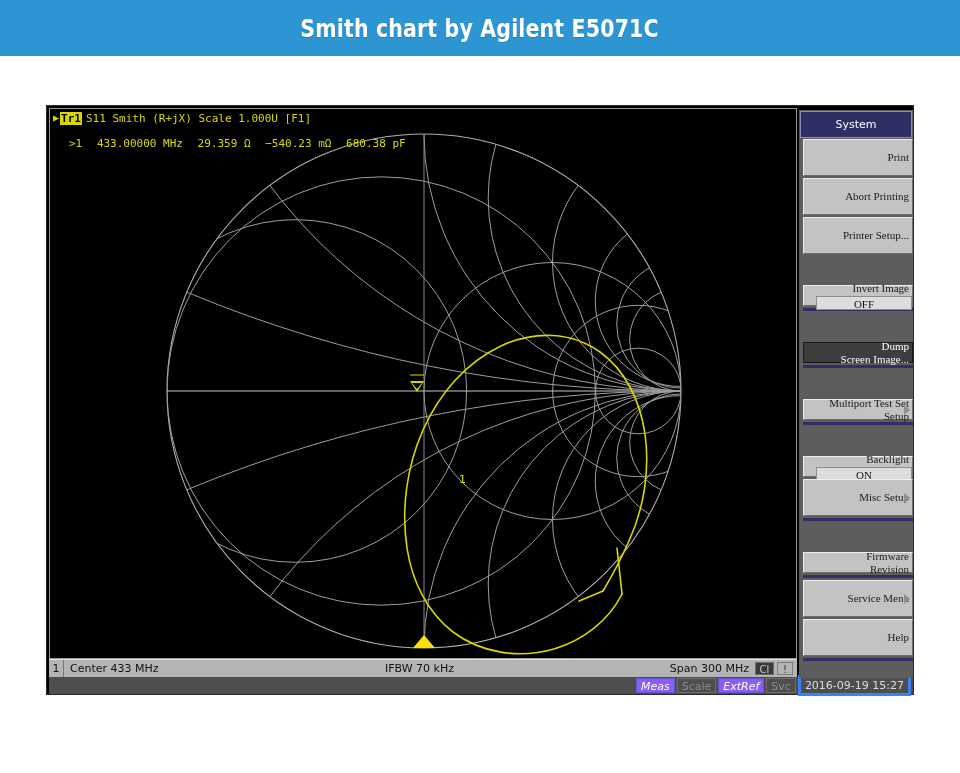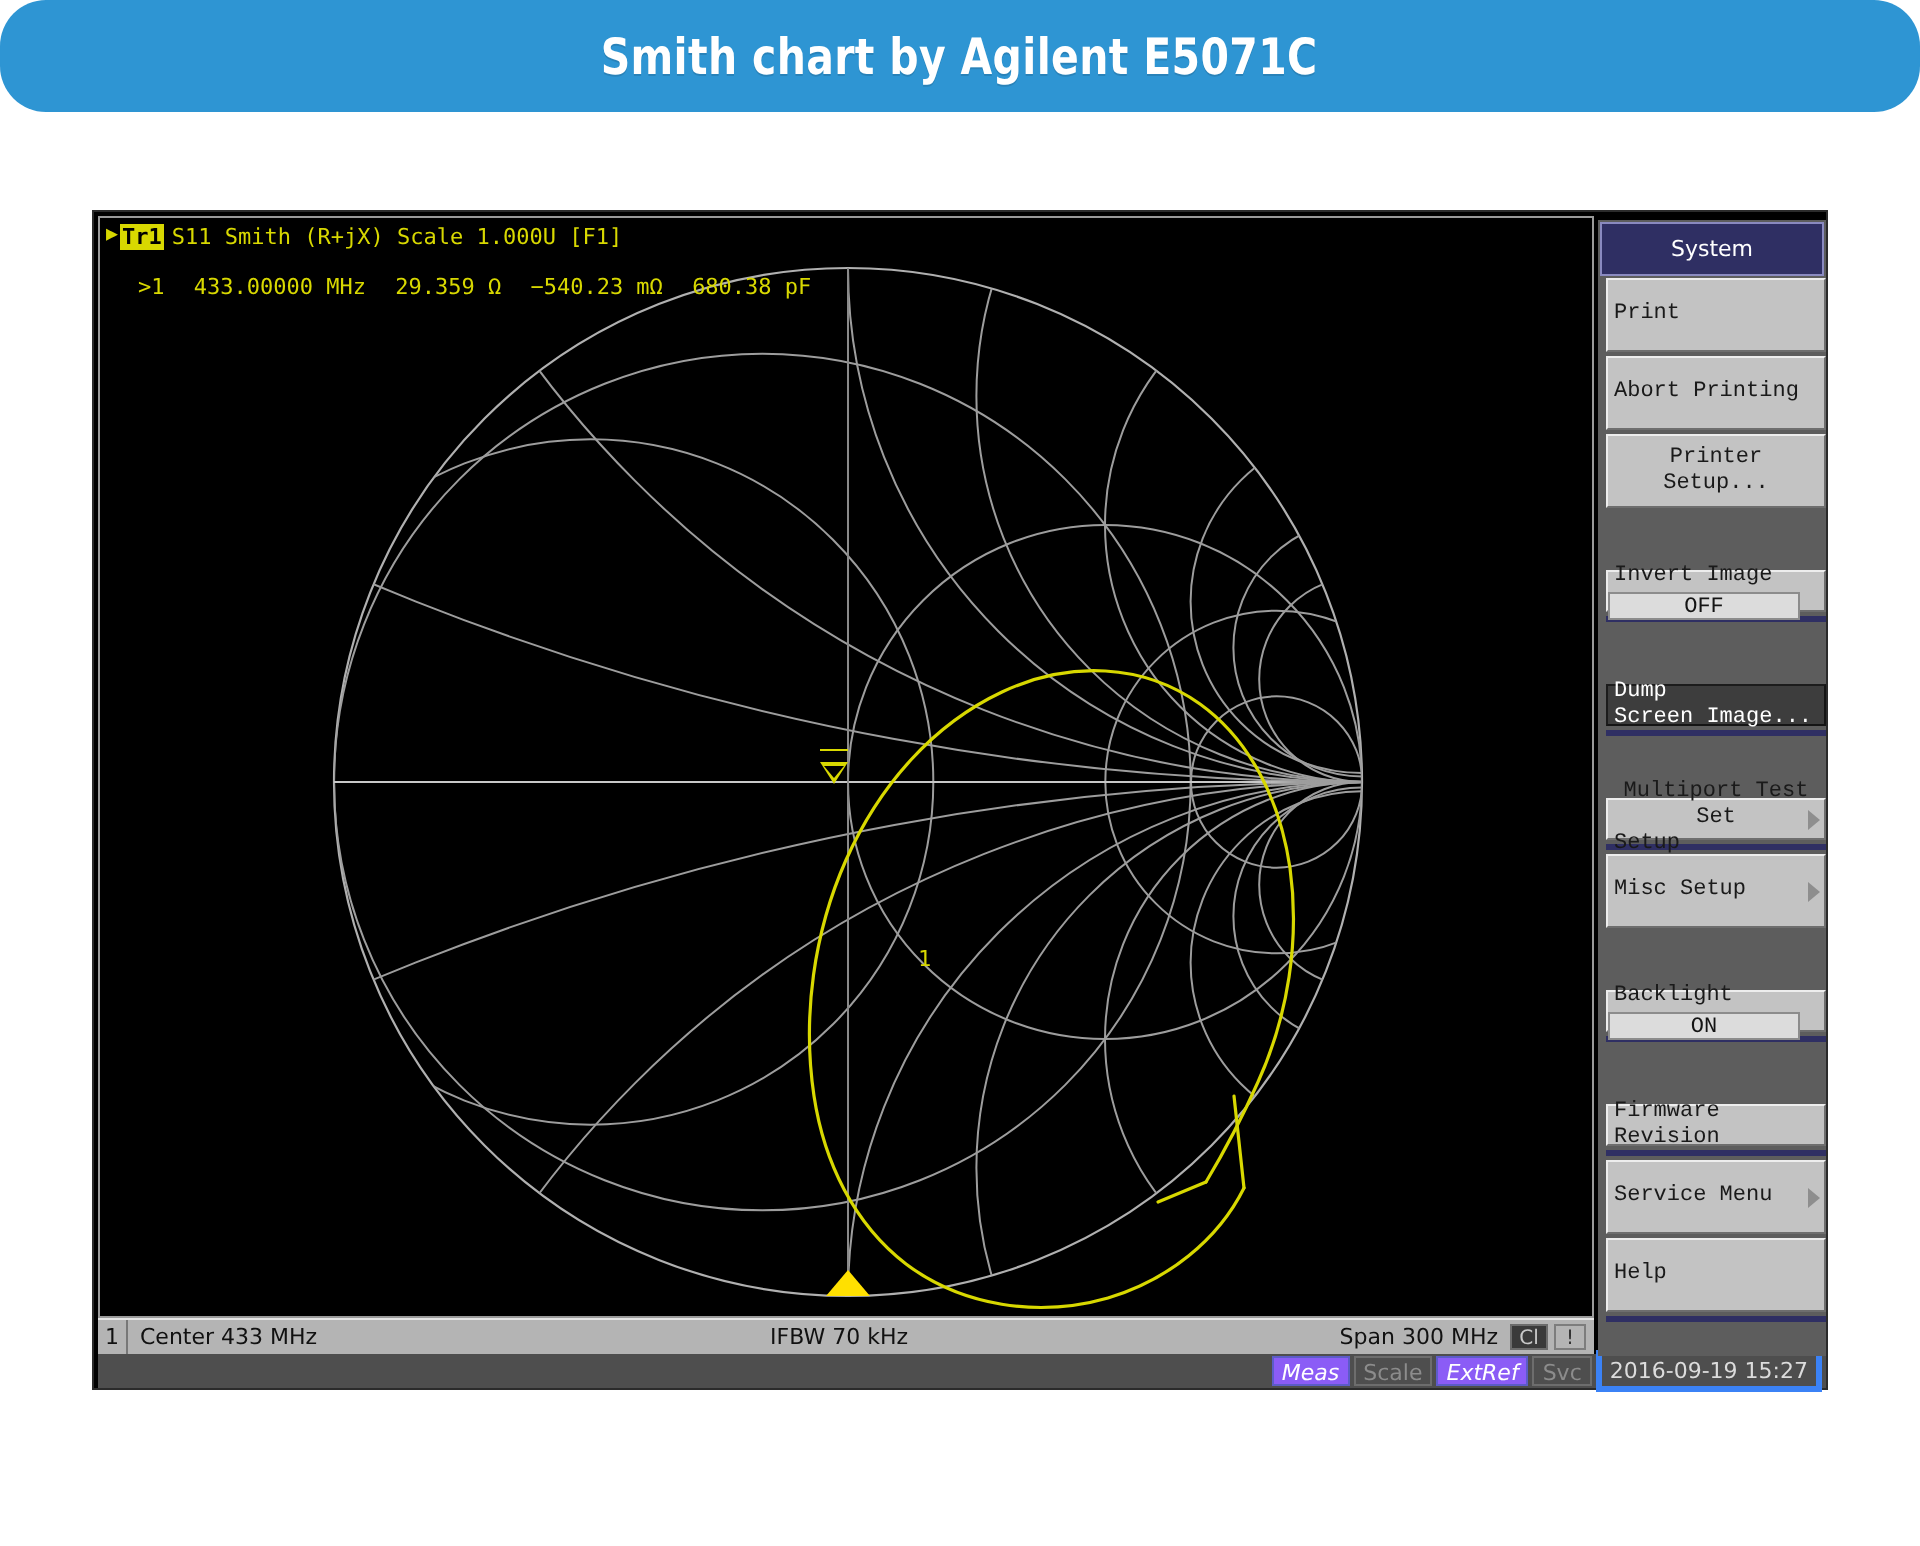--- a/index.html
+++ b/index.html
@@ -17,21 +17,20 @@
 
   
   #banner {
     position: absolute;
     left: 0; top: 0;
     width: 960px; height: 56px;
     background: #2e95d3;
     display: flex;
     align-items: center;
     justify-content: center;
-    border-radius: 23px;
   }
   #banner-title {
     color: #ffffff;
     font-family: "DejaVu Sans", sans-serif;
     font-size: 25px;
     font-weight: bold;
     letter-spacing: 0.2px;
     transform: scaleX(0.82);
     text-shadow: 0 1px 0 rgba(0,0,0,.12);
   }
@@ -227,25 +226,25 @@
     position: relative;
     width: 110px;
     background: #c3c3c3;
     border-top: 1px solid #ededed;
     border-left: 1px solid #ededed;
     border-right: 1px solid #6e6e6e;
     border-bottom: 1px solid #6e6e6e;
     box-sizing: border-box;
     margin-bottom: 2px;
     color: #1a1a1a;
-    font-family: Liberation Mono, monospace;
+    font-family: Liberation Serif, serif;
     font-size: 11px;
     display: flex;
     flex-direction: column;
-    align-items: flex-start;
+    align-items: flex-end;
     justify-content: center;
     text-align: center;
   }
   .sk.h1 { height: 37px; }
   .sk.h2 { height: 21px; margin-top: 31px; }
   .sk .lbl { line-height: 13px; padding: 0 3px; }
   .sk .lbl2 { line-height: 13px; padding: 0 3px; }
   .sk.selected {
     background: #3d3d3d;
     color: #ffffff;
@@ -414,28 +413,28 @@
           <div class="lbl">Dump</div>
           <div class="lbl2">Screen Image...</div>
         </div>
         <div class="sk-sep"></div>
         <div class="sk h2">
           <div class="lbl">Multiport Test Set</div>
           <div class="lbl2">Setup</div>
           <div class="arrow"></div>
         </div>
         <div class="sk-sep"></div>
-        <div class="sk h1">
-          <div class="lbl">Misc Setup</div>
-          <div class="arrow"></div>
-        </div>
         <div class="sk h2">
           <div class="lbl">Backlight</div>
           <div class="value-box">ON</div>
         </div>
+        <div class="sk h1">
+          <div class="lbl">Misc Setup</div>
+          <div class="arrow"></div>
+        </div>
         <div class="sk-sep"></div>
         <div class="sk h2">
           <div class="lbl">Firmware</div>
           <div class="lbl2">Revision</div>
         </div>
         <div class="sk-sep"></div>
         <div class="sk h1">
           <div class="lbl">Service Menu</div>
           <div class="arrow"></div>
         </div>

